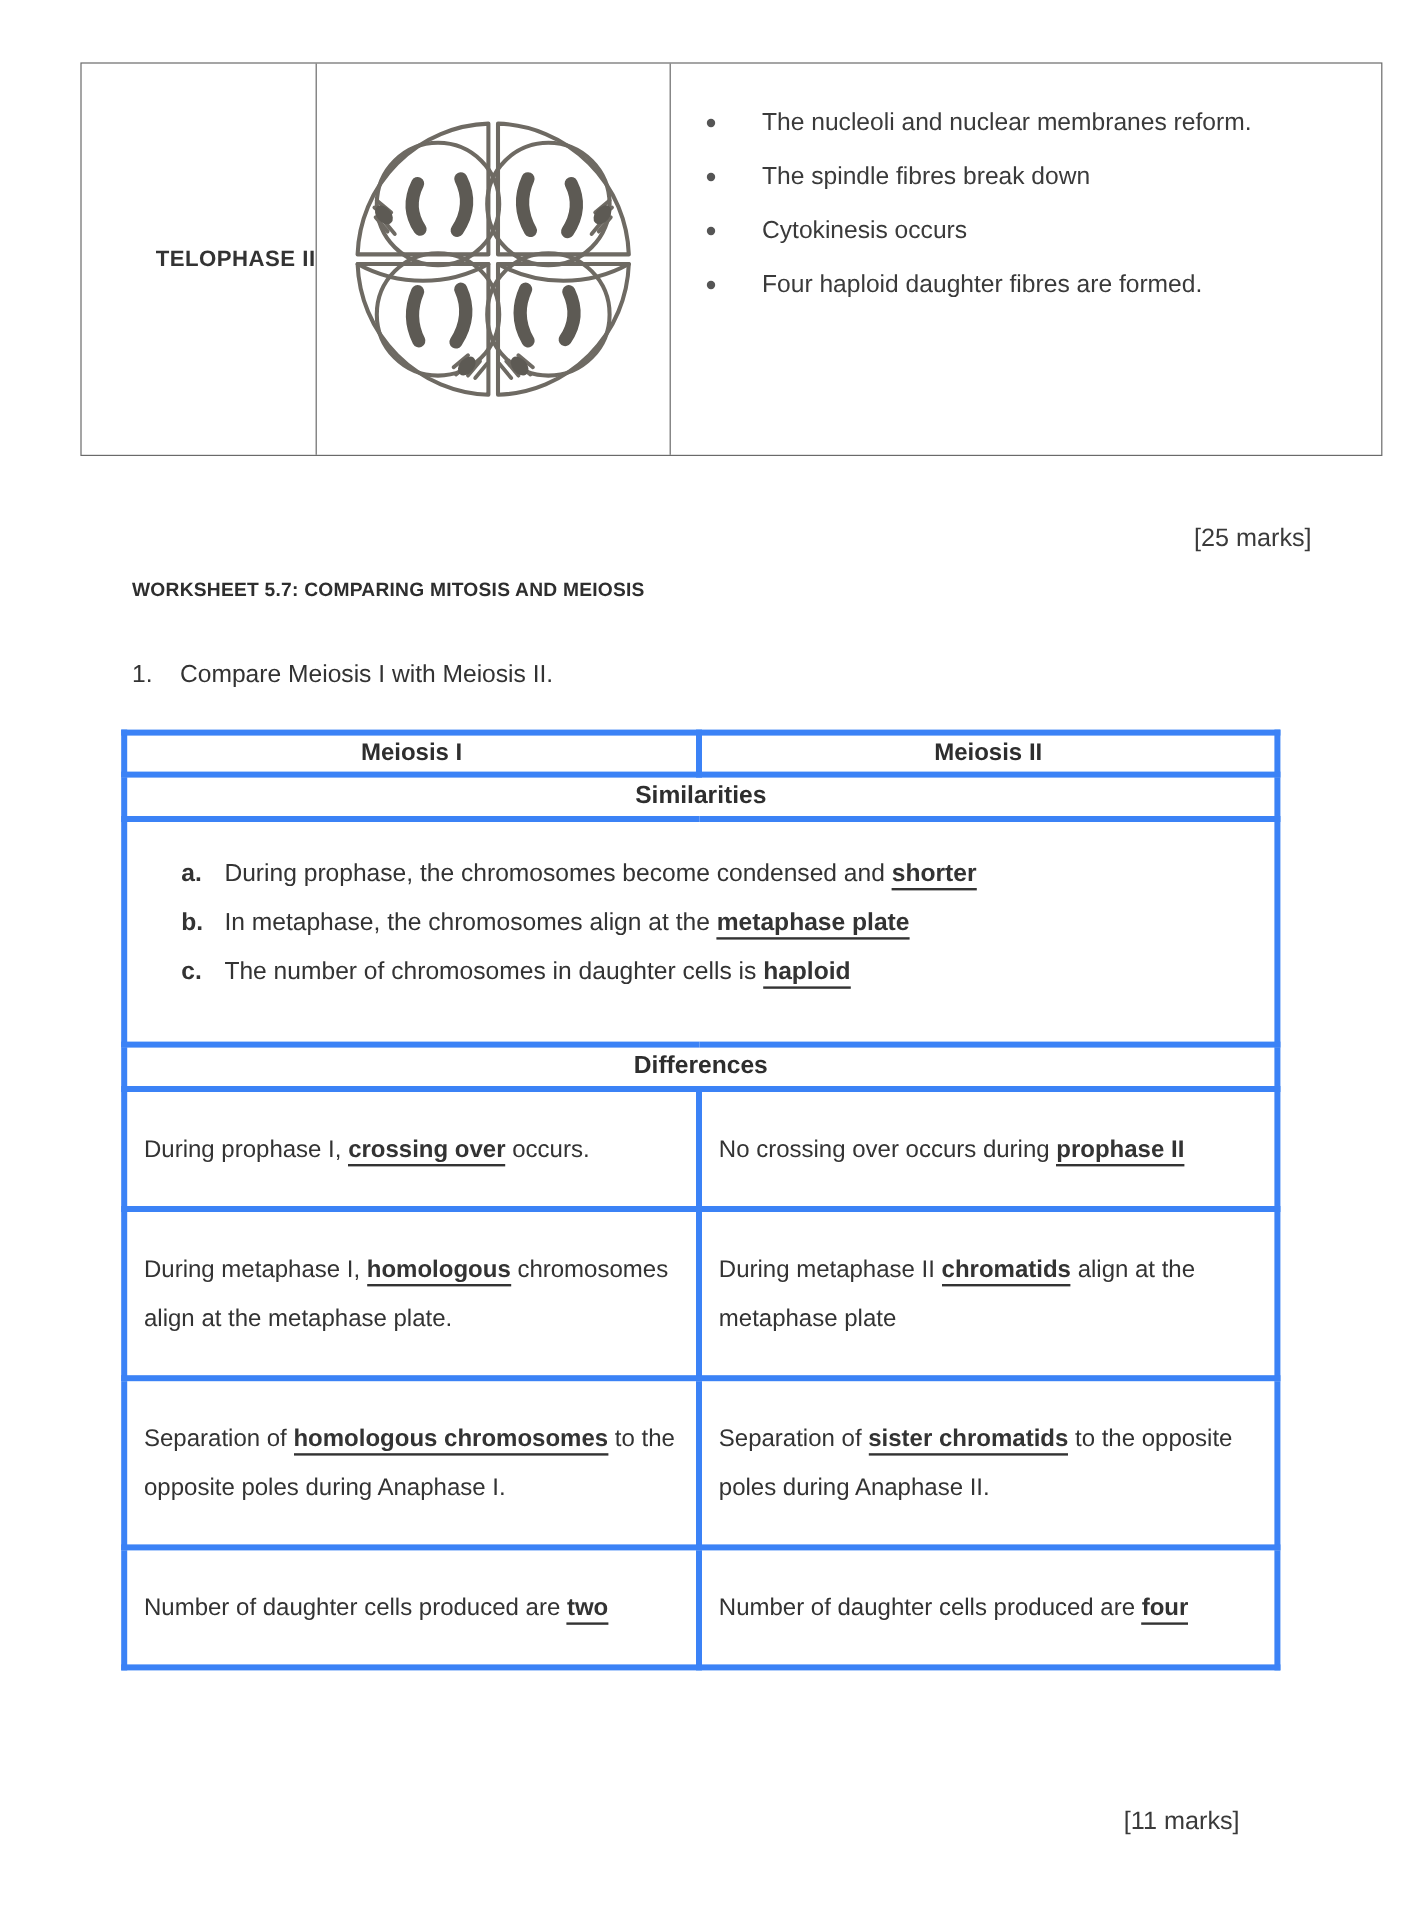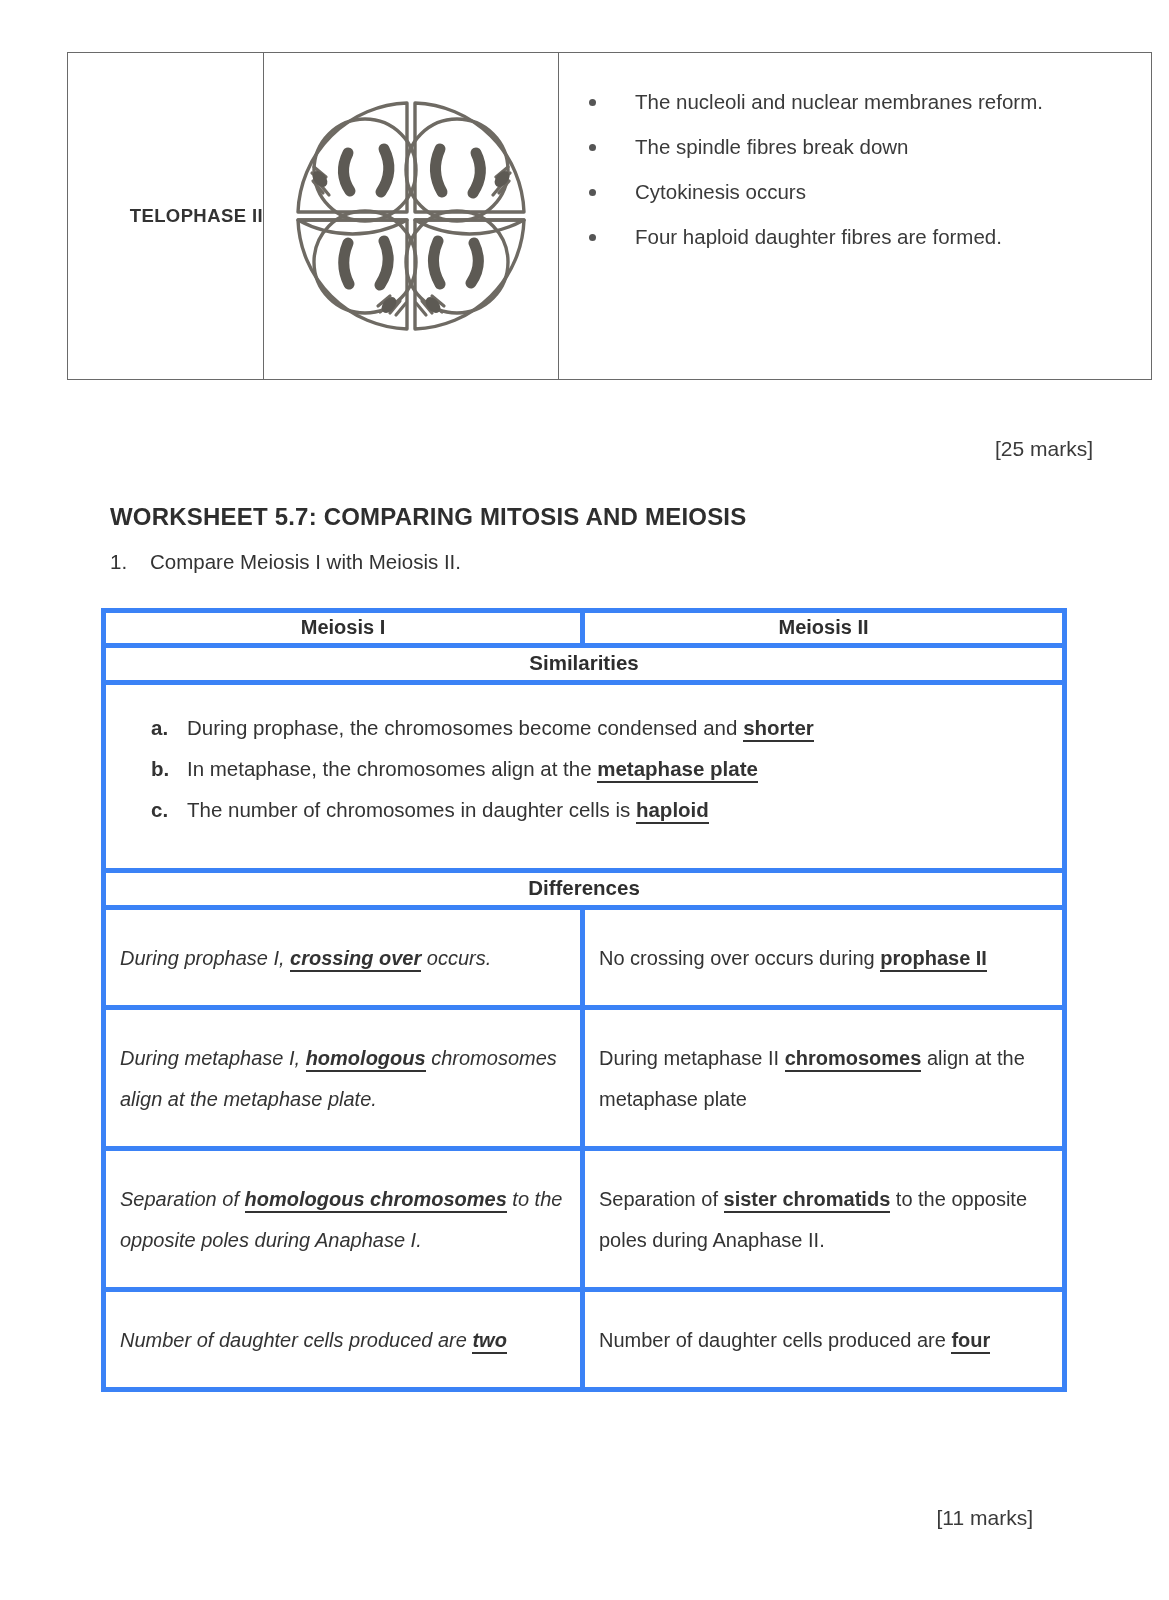--- a/index.html
+++ b/index.html
@@ -93,22 +93,22 @@
     right: 136px;
     top: 1506px;
     font-size: 21px;
     color: #3a3a3a;
   }
 
   
   #worksheet-title {
     position: absolute;
     left: 110px;
-    top: 503px;
-    font-size: 24px;
+    top: 484px;
+    font-size: 16px;
     font-weight: bold;
     letter-spacing: 0.2px;
     color: #2e2e2e;
   }
   #question-1 {
     position: absolute;
     left: 110px;
     top: 550px;
     font-size: 20.5px;
     color: #333;
@@ -168,21 +168,21 @@
     display: inline-block;
     width: 36px;
     font-weight: bold;
   }
   .diff-cell {
     padding: 28px 14px 26px 14px;
     line-height: 41px;
     color: #333;
     font-size: 20px;
   }
-  .diff-cell.left  { width: 479px; font-style: italic; }
+  .diff-cell.left  { width: 479px; }
   u.ul { text-decoration: none; border-bottom: 2.2px solid #333; font-weight: bold; padding-bottom: 1px; }
 
   
   svg.cell-diagram { display: block; }
 </style>
 </head>
 <body>
 
 <div id="phase-table">
 
@@ -282,21 +282,21 @@
       <td class="section-head" colspan="2">Differences</td>
     </tr>
 
     <tr>
       <td class="diff-cell left"><span>During prophase I,  </span><u class="ul">crossing over</u><span> occurs.</span></td>
       <td class="diff-cell"><span>No crossing over occurs during </span><u class="ul">prophase II</u><span></span></td>
     </tr>
 
     <tr>
       <td class="diff-cell left"><span>During metaphase I, </span><u class="ul">homologous</u><span> chromosomes align at the metaphase plate.</span></td>
-      <td class="diff-cell"><span>During metaphase II </span><u class="ul">chromosomes</u><span> align at the metaphase plate</span></td>
+      <td class="diff-cell"><span>During metaphase II </span><u class="ul">chromatids</u><span> align at the metaphase plate</span></td>
     </tr>
 
     <tr>
       <td class="diff-cell left"><span>Separation of </span><u class="ul">homologous chromosomes</u><span> to the opposite poles during Anaphase I.</span></td>
       <td class="diff-cell"><span>Separation of  </span><u class="ul">sister chromatids</u><span> to the opposite poles during Anaphase II.</span></td>
     </tr>
 
     <tr>
       <td class="diff-cell left"><span>Number of daughter cells produced are </span><u class="ul">two</u><span></span></td>
       <td class="diff-cell"><span>Number of daughter cells produced are </span><u class="ul">four</u><span></span></td>

